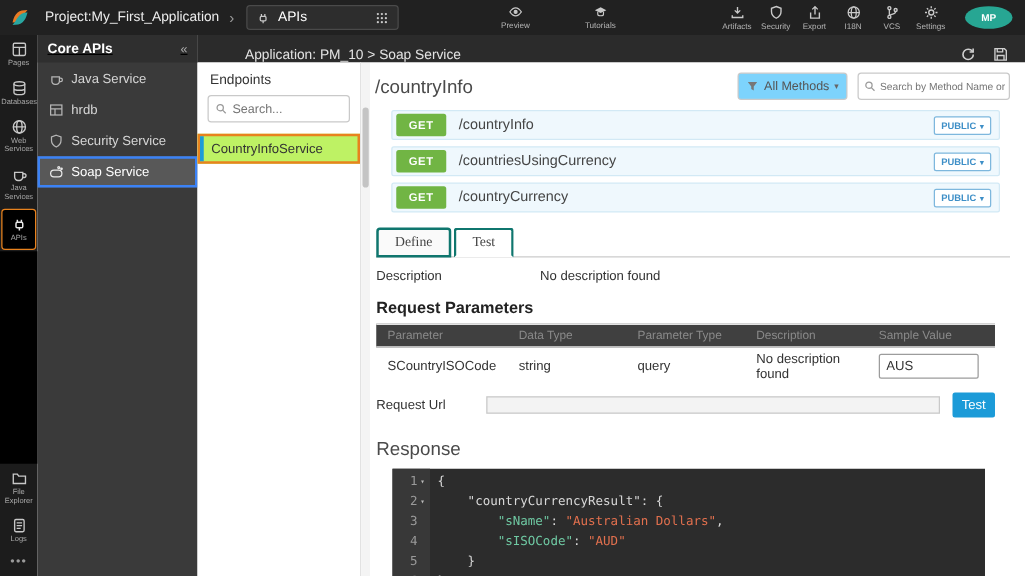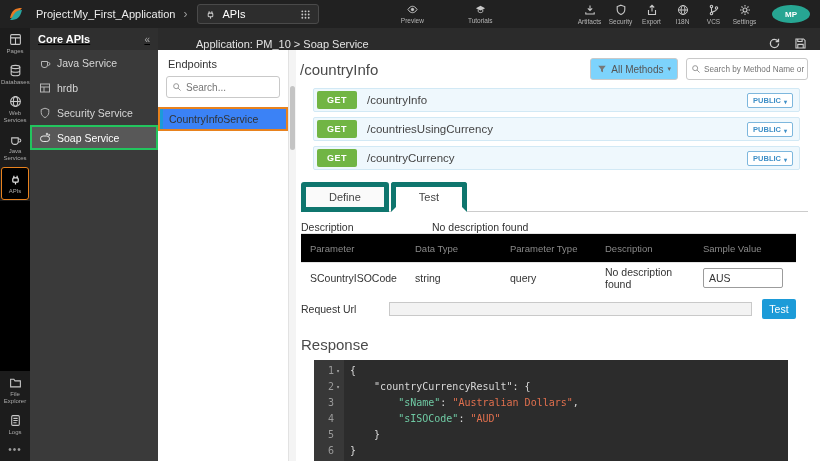--- a/index.html
+++ b/index.html
@@ -40,40 +40,40 @@
     letter-spacing:1px; cursor:pointer; }
 
   
   .core { position:absolute; top:28px; left:30px; width:128px; height:433px; background:#3a3a3a; }
   .core-hd { height:22px; background:#2f2f2f; display:flex; align-items:center; padding:0 8px;text-decoration:underline; }
   .core-hd .t { font-size:11px; font-weight:bold; color:#fff; flex:1; }
   .core-hd .col { color:#a9a9a9; font-size:10px; cursor:pointer; }
   .core-item { height:25px; display:flex; align-items:center; gap:6px; padding:0 9px;
     font-size:10.5px; color:#d6d6d6; cursor:pointer; }
   .core-item .ci { color:#b5b5b5; }
-  .core-item.selected { background:#585858; color:#fff; border:2px solid #22c55e; padding:0 7px; }
+  .core-item.selected { background:#585858; color:#fff; border:2px solid #3b82f6; padding:0 7px; }
 
   
   .strip { position:absolute; top:28px; left:158px; width:662px; height:22px;
     background:#2b2b2b; display:flex; align-items:flex-end; padding-left:38px; }
   .strip .bc { font-size:11px; color:#e3e3e3; flex:1; }
   .strip .sic { color:#cfcfcf; margin-right:13px; cursor:pointer; }
 
   
   .endpoints { position:absolute; top:50px; left:158px; width:131px; height:411px;
     background:#fff; border-right:1px solid #e2e2e2; }
   .ep-title { font-size:11px; color:#333; margin:8px 0 6px 10px; }
   .ep-search { margin:0 8px; height:22px; border:1px solid #c9c9c9; border-radius:3px;
     display:flex; align-items:center; padding:0 5px; gap:4px; color:#999; }
   .ep-search input { border:none; outline:none; width:90px; font-size:10px;
     font-family:"Liberation Sans",sans-serif; color:#555; }
   .ep-list { margin-top:9px; }
   .ep-item { height:24px; display:flex; align-items:stretch; font-size:10.5px; color:#333;
     cursor:pointer; }
-  .ep-item.selected { background:#3b82f6; border:2px solid #E8821E; }
+  .ep-item.selected { background:#bef264; border:2px solid #E8821E; }
   .ep-item .bluebar { width:3px; background:#1C9BD8; }
   .ep-item .eplbl { display:flex; align-items:center; padding-left:6px; }
 
   
   .vscroll { position:absolute; top:50px; left:289px; width:7px; height:411px; background:#f4f4f4; }
   .vthumb { position:absolute; top:36px; left:1px; width:5px; height:64px; background:#c4c4c4;
     border-radius:3px; cursor:pointer; }
 
   
   .main { position:absolute; top:50px; left:296px; width:524px; height:411px;
@@ -94,34 +94,34 @@
     font-weight:bold; letter-spacing:.5px; border-radius:2px; display:flex;
     align-items:center; justify-content:center; }
   .api-path { margin-left:10px; font-size:11.5px; color:#454545; }
   .pub-badge { margin-left:auto; margin-right:3px; background:#fff; border:1px solid #7db7dd;
     color:#3E8FC7; font-size:7.5px; font-weight:bold; border-radius:2px; padding:2px 5px;
     display:flex; align-items:flex-end; gap:3px; cursor:pointer; }
   .caret { font-size:7px; color:#666; }
   .pub-badge .caret { color:#3E8FC7; font-size:6px; }
 
   .tabs { display:flex; margin:12px 4px 0 1px; border-bottom:1px solid #ccc; }
-  .tab { font-size:11px; color:#444; padding:4px 23px; border:5px solid #0f766e;
+  .tab { font-size:11px; color:#444; padding:4px 13px; border:2px solid #0f766e;
     margin-bottom:-1px; margin-right:2px; background:#fafafa; cursor:pointer;
-    border-top-left-radius:3px; border-top-right-radius:3px; }
+    border-top-left-radius:3px; border-top-right-radius:3px;font-family:Liberation Serif, serif; }
   .tab.active { background:#fff; border-bottom-color:#fff; }
 
   .desc-row { display:flex; margin:9px 0 0 1px; font-size:10.5px; color:#333; }
   .desc-row .dl { width:131px; }
   .rp-title { margin:11px 0 6px 1px; font-size:13px; font-weight:bold; color:#222; }
 
   .ptable { margin:0 16px 0 1px; }
   .pt-head, .pt-row { display:grid; grid-template-columns:105px 95px 95px 98px 1fr;
     align-items:center; }
-  .pt-head { background:#000000; border-top:1px solid #e3e3e3; border-bottom:1px solid #e3e3e3;
-    height:30px; font-size:9.5px; color:#8a8a8a; }
+  .pt-head { background:#404040; border-top:1px solid #e3e3e3; border-bottom:1px solid #e3e3e3;
+    height:19px; font-size:9.5px; color:#8a8a8a; }
   .pt-head > div, .pt-row > div { padding-left:9px; }
   .pt-row { height:30px; font-size:10.5px; color:#333; }
   .sample-input { width:80px; height:20px; border:1px solid #9c9c9c; border-radius:2px;
     font-size:10.5px; padding:0 5px; color:#333; font-family:"Liberation Sans",sans-serif; outline:none; }
 
   .url-row { display:flex; align-items:center; margin:6px 16px 0 1px; }
   .url-row .ul { width:88px; font-size:10.5px; color:#333; }
   .url-input { flex:1; height:14px; background:#f3f3f3; border:1px solid #c9c9c9;
     margin-right:10px; font-size:9px; padding:0 4px; outline:none; }
   .test-btn { width:34px; height:20px; background:#1C9BD8; border:none; border-radius:2px;
@@ -462,20 +462,21 @@
   <div class="tabs">
     <div class="tab">Define</div>
     <div class="tab active">Test</div>
   </div>
 
   <div class="desc-row">
     <span class="dl">Description</span>
     <span>No description found</span>
   </div>
 
+  <div class="rp-title">Request Parameters</div>
 
   <div class="ptable">
     <div class="pt-head">
       <div>Parameter</div>
       <div>Data Type</div>
       <div>Parameter Type</div>
       <div>Description</div>
       <div>Sample Value</div>
     </div>
     <div class="pt-row">

